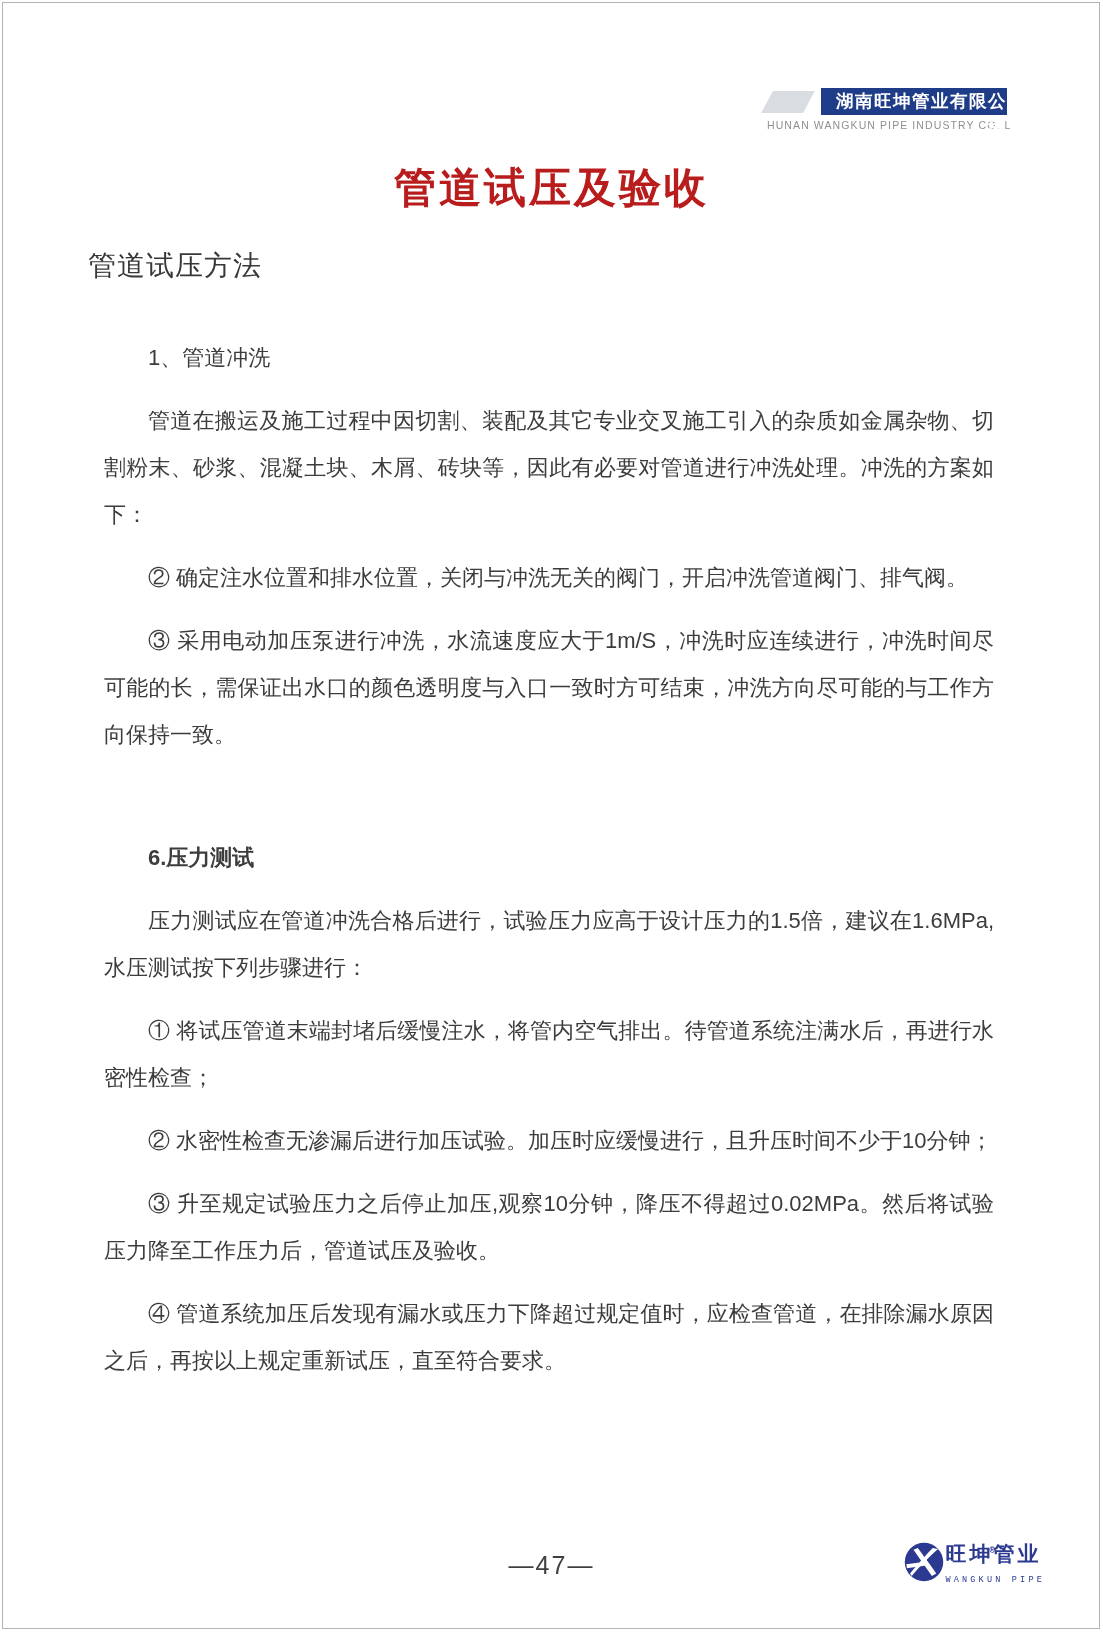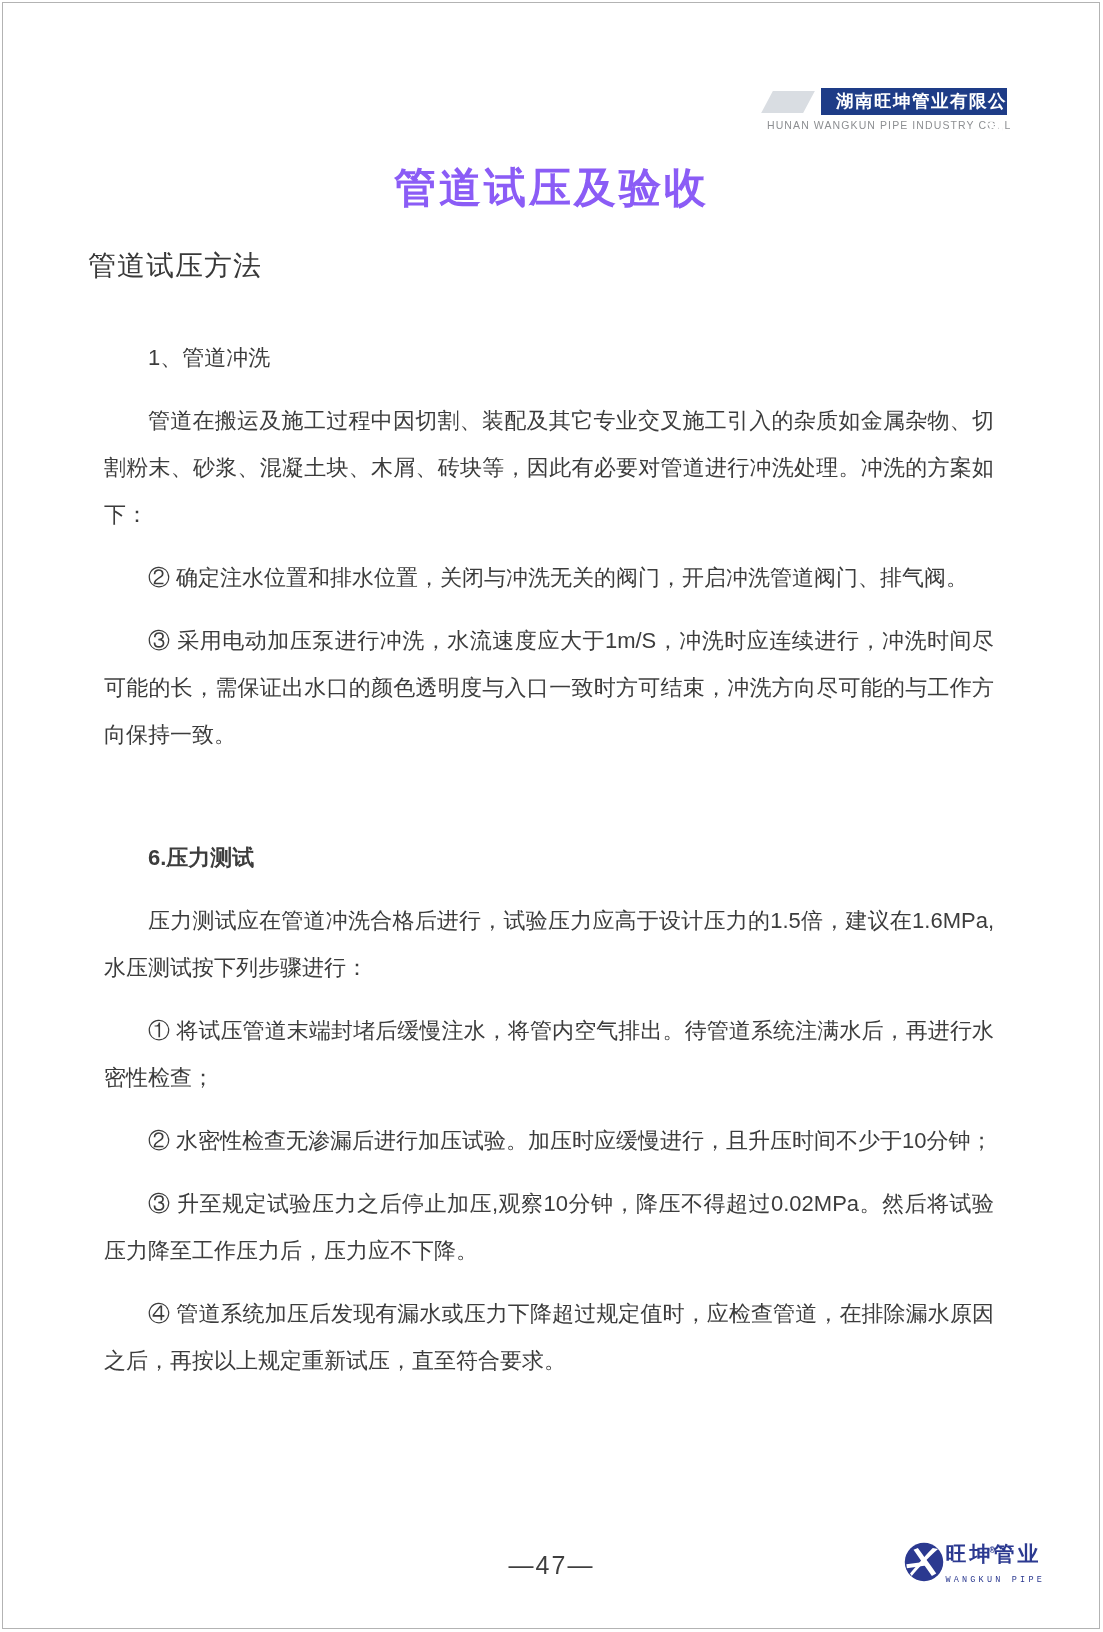--- a/index.html
+++ b/index.html
@@ -59,21 +59,21 @@
   }
 
   
   .doc-title{
     position:absolute;
     top:160px;left:0;right:0;
     text-align:center;
     font-size:42px;
     font-weight:bold;
     letter-spacing:3px;
-    color:#8b5cf6;
+    color:#b91c1c;
   }
   .section-title{
     position:absolute;
     top:247px;left:88px;
     font-size:28px;
     font-weight:500;
     letter-spacing:1px;
     color:#383838;
   }
 
@@ -163,21 +163,21 @@
     <p>管道在搬运及施工过程中因切割、装配及其它专业交叉施工引入的杂质如金属杂物、切割粉末、砂浆、混凝土块、木屑、砖块等，因此有必要对管道进行冲洗处理。冲洗的方案如下：</p>
     <p>② 确定注水位置和排水位置，关闭与冲洗无关的阀门，开启冲洗管道阀门、排气阀。</p>
     <p>③ 采用电动加压泵进行冲洗，水流速度应大于1m/S，冲洗时应连续进行，冲洗时间尽可能的长，需保证出水口的颜色透明度与入口一致时方可结束，冲洗方向尽可能的与工作方向保持一致。</p>
 
     <div class="section-gap"></div>
 
     <p class="sub-heading-bold">6.压力测试</p>
     <p>压力测试应在管道冲洗合格后进行，试验压力应高于设计压力的1.5倍，建议在1.6MPa,水压测试按下列步骤进行：</p>
     <p>① 将试压管道末端封堵后缓慢注水，将管内空气排出。待管道系统注满水后，再进行水密性检查；</p>
     <p>② 水密性检查无渗漏后进行加压试验。加压时应缓慢进行，且升压时间不少于10分钟；</p>
-    <p>③ 升至规定试验压力之后停止加压,观察10分钟，降压不得超过0.02MPa。然后将试验压力降至工作压力后，压力应不下降。</p>
+    <p>③ 升至规定试验压力之后停止加压,观察10分钟，降压不得超过0.02MPa。然后将试验压力降至工作压力后，管道试压及验收。</p>
     <p>④ 管道系统加压后发现有漏水或压力下降超过规定值时，应检查管道，在排除漏水原因之后，再按以上规定重新试压，直至符合要求。</p>
   </div>
 
   <div class="page-number">—47—</div>
 
   <div class="footer-logo">
     <span>
       <svg width="42" height="42" viewBox="0 0 48 48" aria-hidden="true">
         <circle cx="24" cy="24" r="22" fill="#2b3990"></circle>
         <path d="M10 40 C18 30 30 18 40 9 L34 8 C26 16 16 28 8 37 Z" fill="#ffffff"></path>

